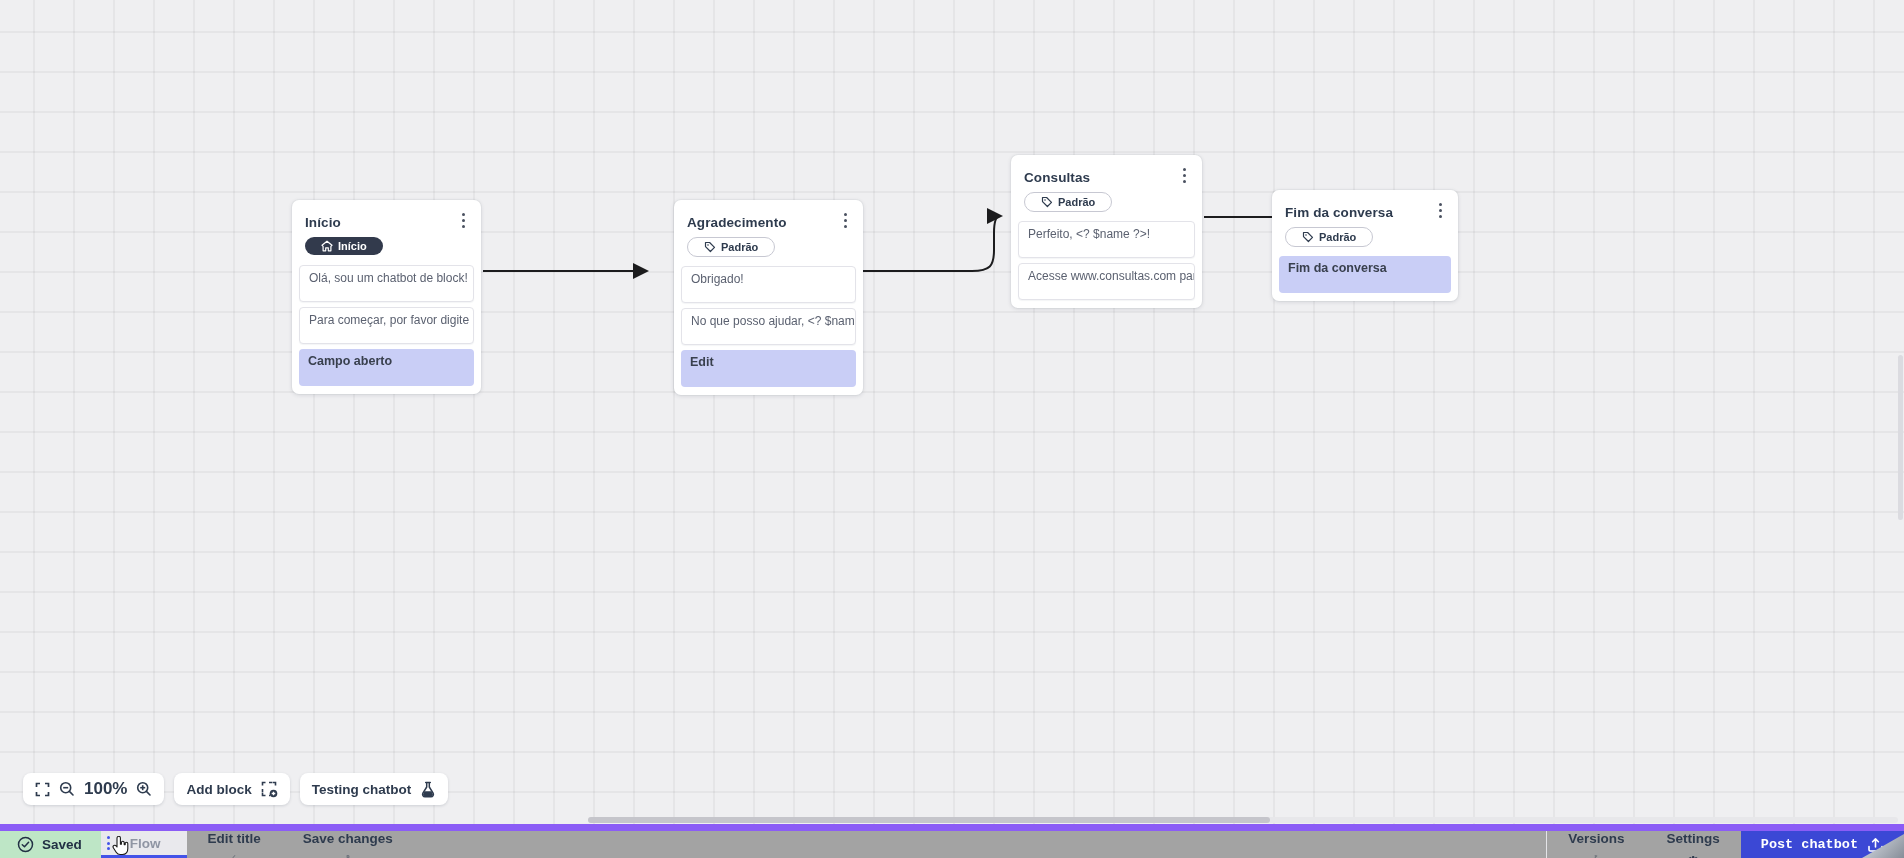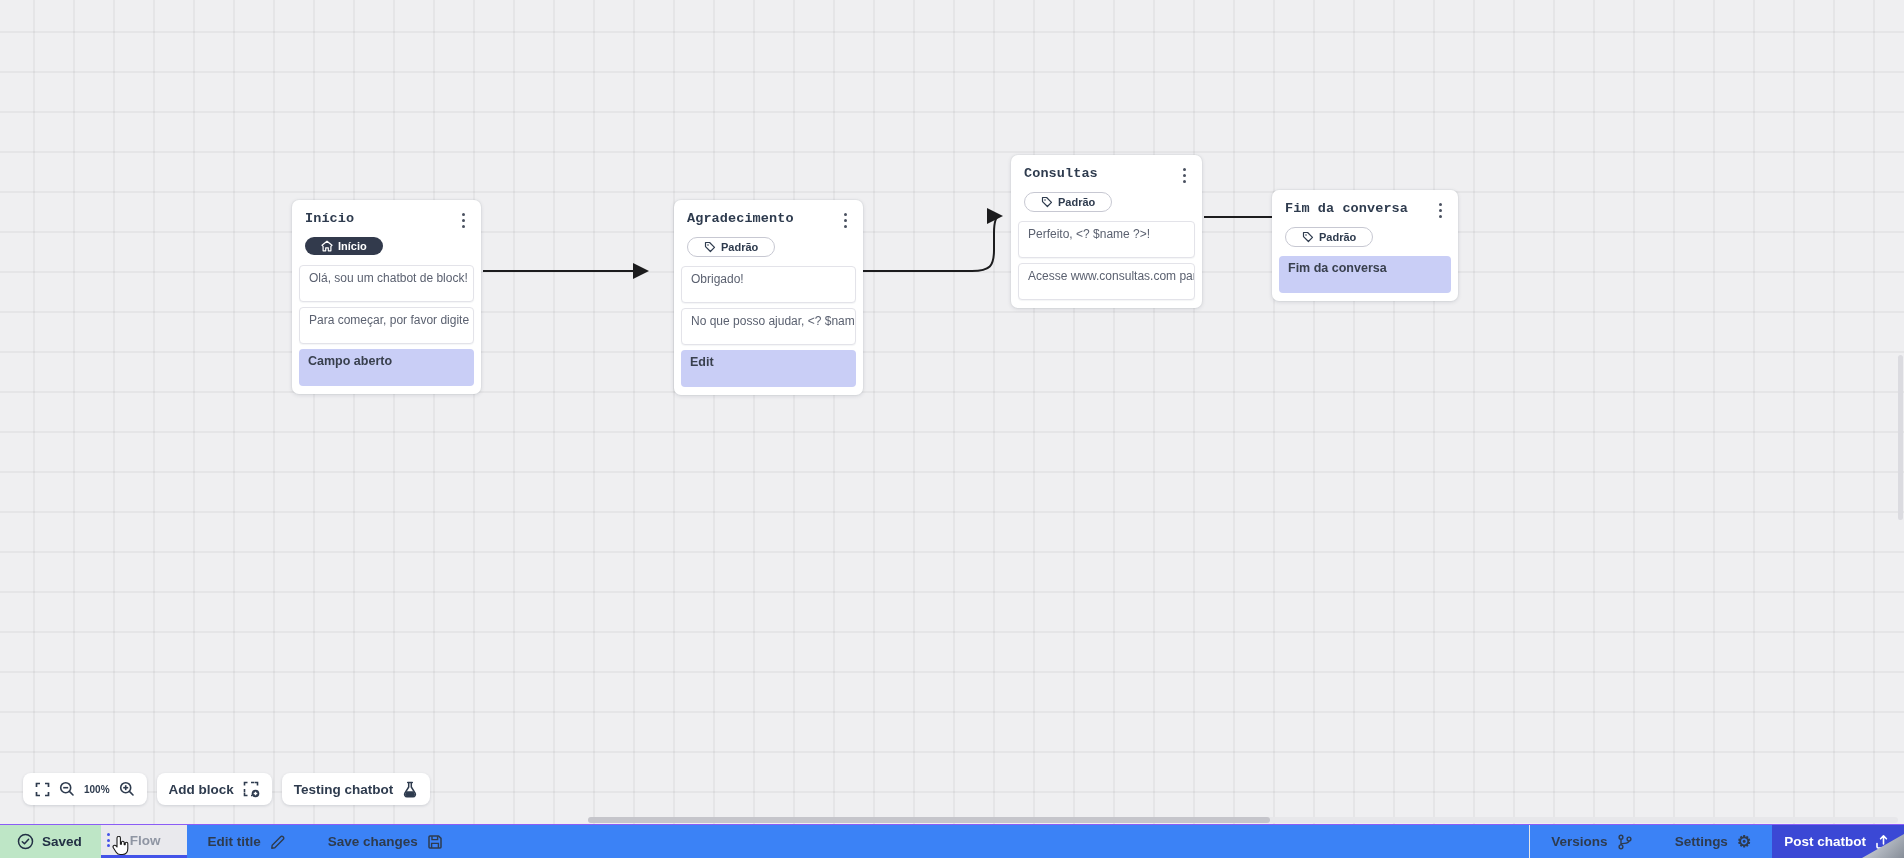--- a/index.html
+++ b/index.html
@@ -23,21 +23,21 @@
   .node {
     position:absolute; width:189px; background:#ffffff; border-radius:7px;
     box-shadow:0 1px 4px rgba(40,50,70,.14), 0 0 0 1px rgba(40,50,70,.03);
     padding:11px 6px 3px;
   }
   .node-inicio        { left:292px;  top:200px; }
   .node-agradecimento { left:674px;  top:200px; }
   .node-consultas     { left:1011px; top:155px; width:191px; }
   .node-fim           { left:1272px; top:190px; width:186px; }
 
-  .node-header { display:flex; justify-content:space-between; align-items:flex-start; padding:0 7px;font-family:Liberation Mono, monospace; }
+  .node-header { display:flex; justify-content:space-between; align-items:flex-end; padding:0 7px; }
   .node-title { font-size:13.5px; font-weight:700; color:#2e3b4e; letter-spacing:.1px; }
   .kebab { display:flex; flex-direction:column; gap:3px; padding:2px 3px; cursor:pointer; }
   .kebab i { width:3px; height:3px; border-radius:50%; background:#4a5160; }
 
   .badge-row { padding:7px 7px 9px; }
   .badge {
     display:inline-flex; align-items:center; gap:5px;
     font-size:11px; font-weight:700; border-radius:11px; padding:3px 16px; line-height:1;
   }
   .badge.start { background:#323a4c; color:#ffffff; }
@@ -53,57 +53,57 @@
   .node-item.action { background:#c9cef6; color:#39404e; font-weight:700; font-size:12.5px; }
 
   
   .toolbar { position:absolute; left:23px; top:773px; display:flex; gap:10px; }
   .tool-card {
     background:#ffffff; border-radius:8px; height:32px; display:flex; align-items:center;
     padding:0 12px; gap:9px; box-shadow:0 1px 3px rgba(40,50,70,.16);
     font-size:13.5px; font-weight:600; color:#2e3b4e; cursor:pointer;
   }
   .tool-card .icon-btn { display:flex; align-items:center; cursor:pointer; }
-  .zoom-level { font-size:10px; font-weight:600; }
+  .zoom-level { font-size:17px; font-weight:600; }
 
   
   .hscroll-track { position:absolute; left:588px; top:817px; width:1310px; height:6px;
      background:#e7e7ea; border-radius:3px; }
   .hscroll-thumb { position:absolute; left:0; top:0; width:682px; height:6px;
      background:#c5c5cb; border-radius:3px; }
   .vscroll { position:absolute; right:1px; top:355px; width:5px; height:165px;
      background:#dbdbe0; border-radius:3px; }
 
   
   .footer {
-    position:absolute; left:0; right:0; bottom:0; height:34px; background:#3b82f6;
-    border-top:1px solid #8b5cf6; display:flex; align-items:stretch; z-index:10;
+    position:absolute; left:0; right:0; bottom:0; height:34px; background:#a3a3a3;
+    border-top:7px solid #8b5cf6; display:flex; align-items:stretch; z-index:10;
     font-size:13.5px;
   }
   .saved {
     display:flex; align-items:center; gap:8px; background:#bee6c6;
     padding:0 19px 0 17px; font-weight:700; color:#223044;
   }
   .flow-tab {
     display:flex; align-items:center; background:#e9e9ed; border-bottom:3px solid #4353e8;
     padding:0 12px 0 3px; gap:17px; cursor:pointer;text-align:right;
   }
   .flow-kebab { display:flex; flex-direction:column; gap:2.5px; padding:3px; cursor:pointer; }
   .flow-kebab i { width:3px; height:3px; border-radius:50%; background:#4353e8; }
   .flow-label { color:#8f95a3; font-weight:600; padding-right:14px; }
   .footer-btn {
     display:flex; align-items:center; gap:9px; padding:0 21px;
     font-weight:600; color:#2e3b4e; cursor:pointer; background:transparent; border:none;
-    font-family:inherit; font-size:13.5px;
+    font-family:inherit; font-size:13.5px;flex-direction:column;
   }
   .footer-spacer { flex:1; }
   .footer-right { display:flex; align-items:stretch; border-left:1px solid #e4e4e8; }
   .post-btn {
-    display:flex; align-items:center; gap:9px; padding:0 12px; background:#3b48d5;
-    color:#ffffff; font-weight:700; border:none; cursor:pointer; font-family:Liberation Sans, sans-serif; font-size:13.5px;
+    display:flex; align-items:center; gap:9px; padding:0 20px; background:#3b48d5;
+    color:#ffffff; font-weight:700; border:none; cursor:pointer; font-family:Liberation Mono, monospace; font-size:13.5px;
   }
   .gear-glyph { font-size:16px; line-height:1; color:#2e3b4e; }
 
   .corner-wedge {
     position:absolute; right:0; bottom:0; width:42px; height:24px; z-index:12;
     background:linear-gradient(135deg,#e2e4e8 0%,#aeb4bd 55%,#868d98 100%);
     clip-path:polygon(100% 0, 0 100%, 100% 100%);
     pointer-events:none;
   }
   .cursor { position:absolute; left:110px; top:836px; z-index:30; pointer-events:none; }

